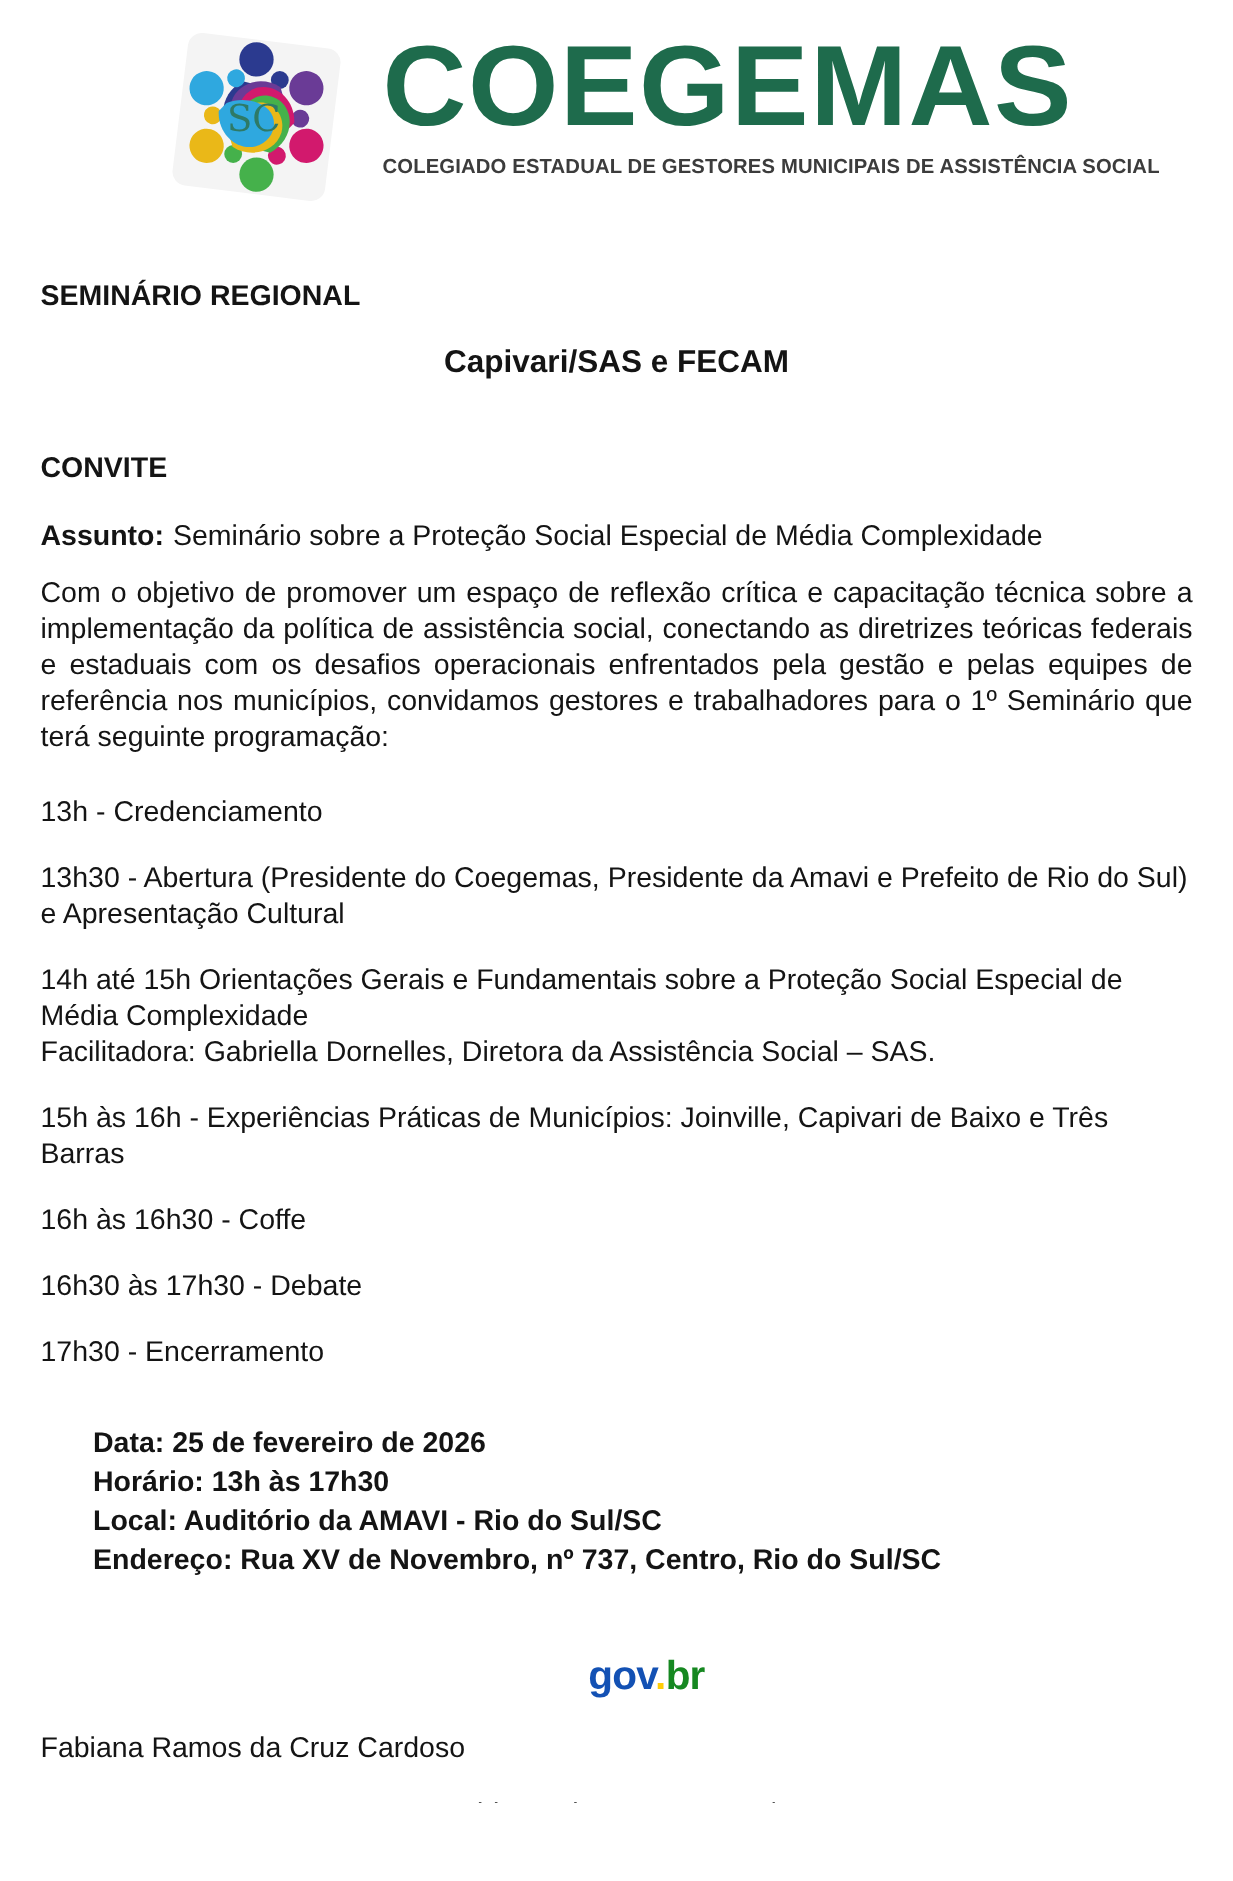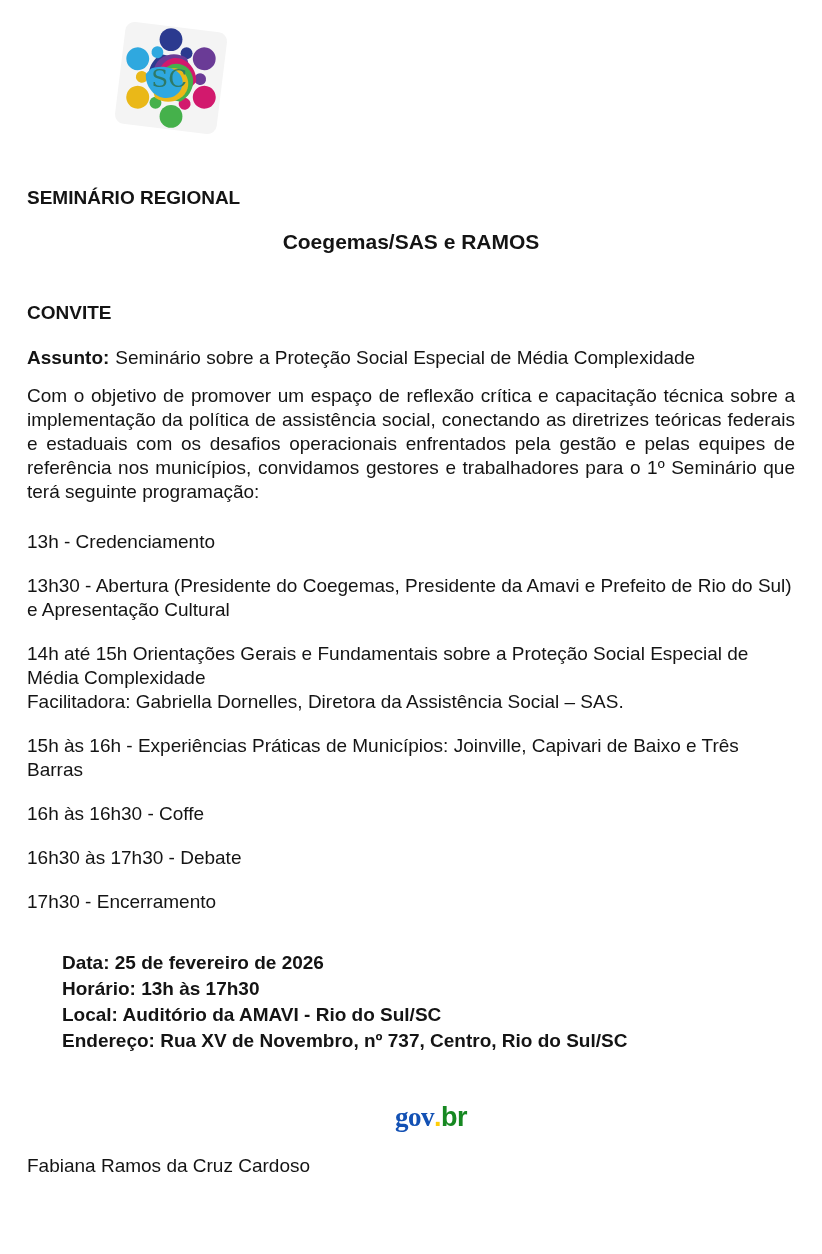--- a/index.html
+++ b/index.html
@@ -32,21 +32,21 @@
   .subject-line { margin-top:22px; }
   .subject-line .lbl { font-weight:bold; margin-right:6px; }
   .intro { margin-top:14px; text-align:justify; }
   .schedule-item { margin-top:20px; }
   .schedule-item.first { margin-top:26px; }
   
   .details { margin-top:36px; margin-left:35px; font-weight:bold; font-size:19px; line-height:26px; }
   
   .sig-row { margin-top:36px; display:flex; justify-content:center; align-items:center; gap:12px; padding-left:40px; }
   .govbr { font-size:27px; font-weight:bold; letter-spacing:-0.5px; margin-top:14px; line-height:1; }
-  .govbr .g-gov { color:#1351b4;font-family:Liberation Serif, serif; }
+  .govbr .g-gov { color:#1351b4; }
   .govbr .g-dot { color:#ffcd07; }
   .govbr .g-br  { color:#168821; }
   .sig-text { font-size:10.5px; line-height:13px; color:#2a2a2a; }
   .sig-line1 { margin-bottom:9px; }
   .sig-name { font-weight:bold; }
   
   .footer-name { margin-top:24px; text-align:left; font-size:19px; }
   .footer-role { margin-top:22px; text-align:center; font-size:19px; }
 </style>
 </head>
@@ -67,24 +67,28 @@
         </defs>
         <use href="#person" fill="#2b3a8f" transform="rotate(0)"></use>
         <use href="#person" fill="#6a3b96" transform="rotate(60)"></use>
         <use href="#person" fill="#d2196d" transform="rotate(120)"></use>
         <use href="#person" fill="#45b14b" transform="rotate(180)"></use>
         <use href="#person" fill="#eab818" transform="rotate(240)"></use>
         <use href="#person" fill="#2fa8df" transform="rotate(300)"></use>
         <text x="-2" y="10" text-anchor="middle" font-size="27" fill="#2e7a67" font-family="DejaVu Serif, serif">SC</text>
       </svg>
     </div>
+    <div class="brand">
+      <div class="brand-name">COEGEMAS</div>
+      <div class="brand-subtitle">COLEGIADO ESTADUAL DE GESTORES MUNICIPAIS DE ASSISTÊNCIA SOCIAL</div>
+    </div>
   </div>
 
   <div class="title-main bodytext">SEMINÁRIO REGIONAL</div>
-  <div class="title-sub">Coegemas/SAS e RAMOS</div>
+  <div class="title-sub">Capivari/SAS e FECAM</div>
   <div class="title-invite">CONVITE</div>
 
   <p class="bodytext subject-line">
     <span class="lbl">Assunto:</span><span>Seminário sobre a Proteção Social Especial de Média Complexidade</span>
   </p>
 
   <p class="bodytext intro">Com o objetivo de promover um espaço de reflexão crítica e capacitação técnica sobre a implementação da política de assistência social, conectando as diretrizes teóricas federais e estaduais com os desafios operacionais enfrentados pela gestão e pelas equipes de referência nos municípios, convidamos gestores e trabalhadores para o 1º Seminário que terá seguinte programação:</p>
 
   <p class="bodytext schedule-item first">13h - Credenciamento</p>
   <p class="bodytext schedule-item">13h30 - Abertura (Presidente do Coegemas, Presidente da Amavi e Prefeito de Rio do Sul) e Apresentação Cultural</p>

